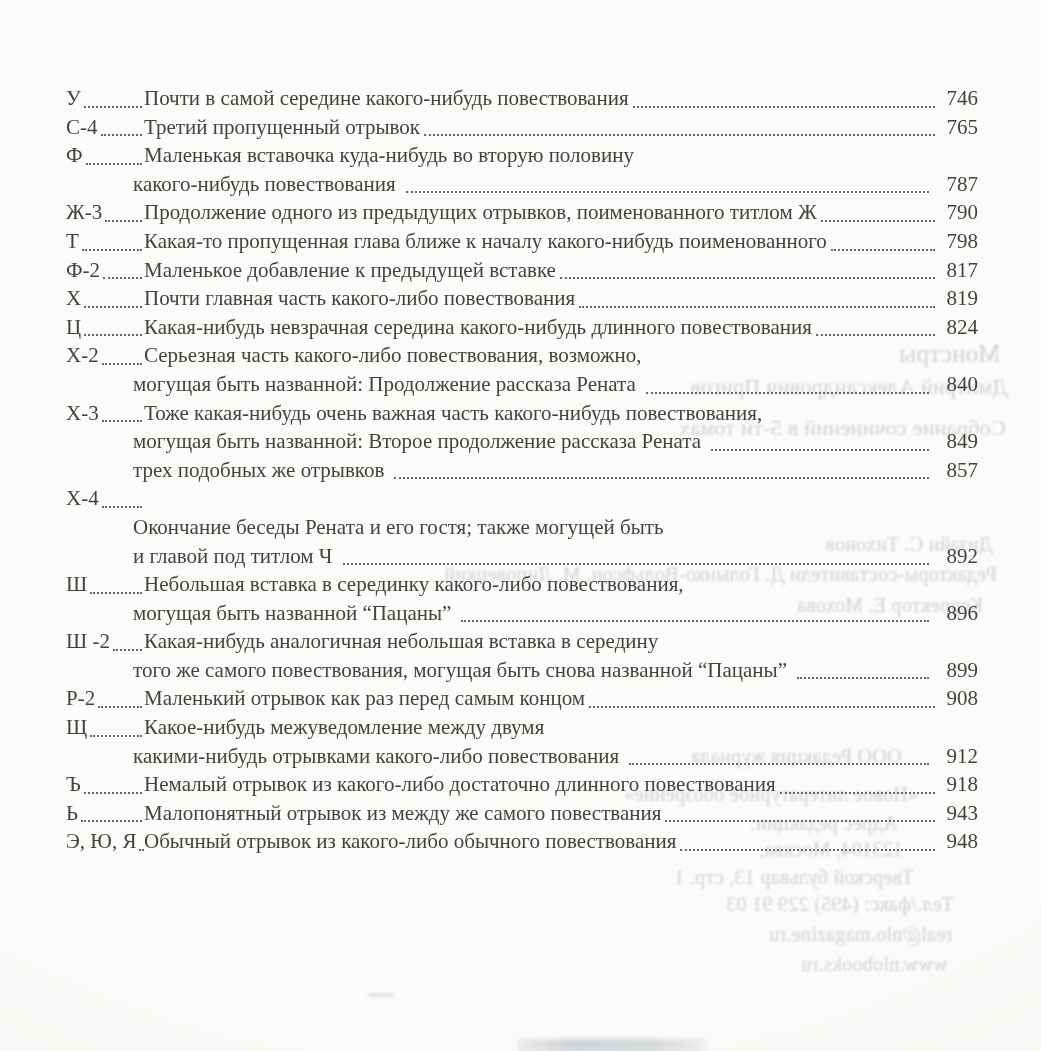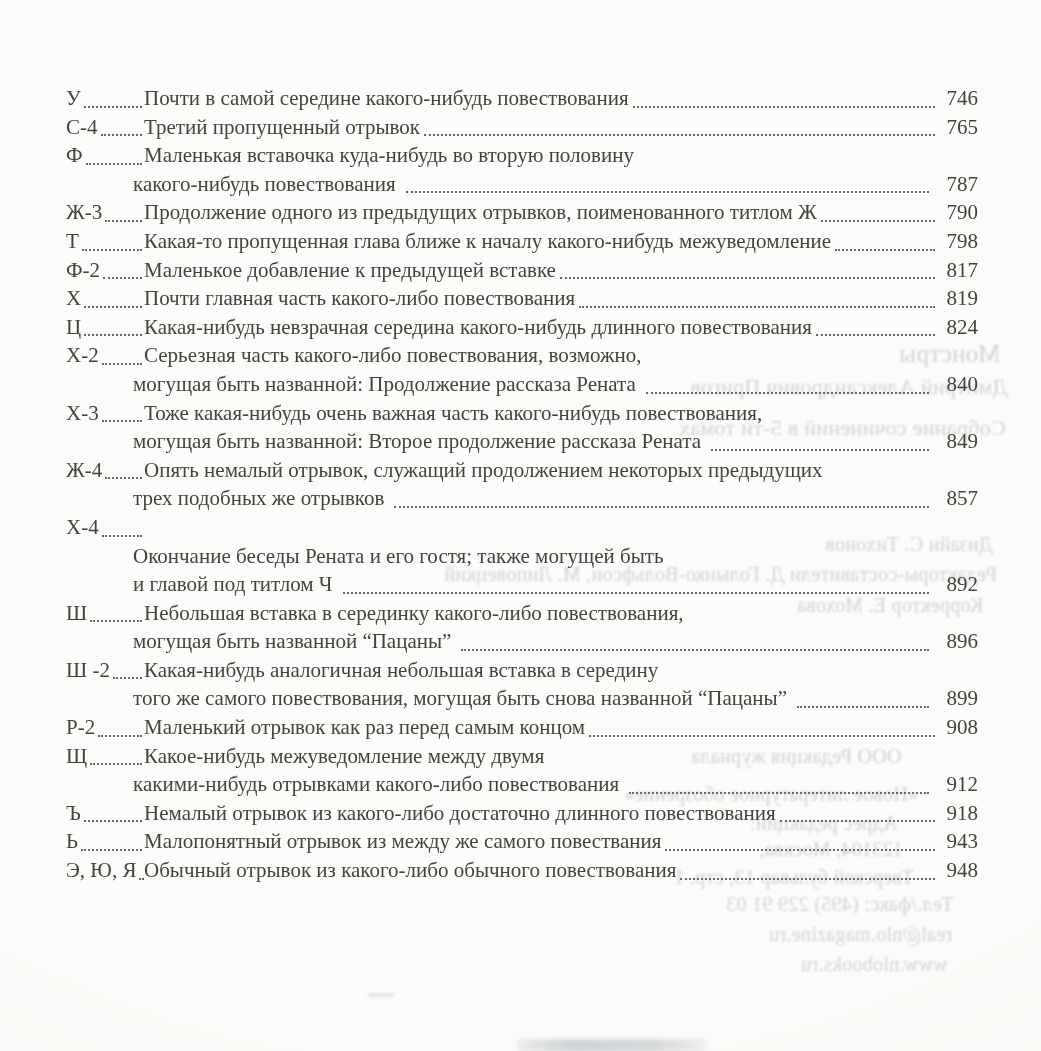--- a/index.html
+++ b/index.html
@@ -145,21 +145,21 @@
         </span>
     <span class="desc">Продолжение одного из предыдущих отрывков, поименованного титлом Ж</span>
     <span class="leader page-leader"></span>
     <span class="page-num">790</span>
   </div>
       <div class="row">
     <span class="label-box">
           <span class="label-text">Т</span>
           <span class="leader label-leader"></span>
         </span>
-    <span class="desc">Какая-то пропущенная глава ближе к началу какого-нибудь межуведомление</span>
+    <span class="desc">Какая-то пропущенная глава ближе к началу какого-нибудь поименованного</span>
     <span class="leader page-leader"></span>
     <span class="page-num">798</span>
   </div>
       <div class="row">
     <span class="label-box">
           <span class="label-text">Ф-2</span>
           <span class="leader label-leader"></span>
         </span>
     <span class="desc">Маленькое добавление к предыдущей вставке</span>
     <span class="leader page-leader"></span>
@@ -203,28 +203,20 @@
           <span class="leader label-leader"></span>
         </span>
     <span class="desc">Тоже какая-нибудь очень важная часть какого-нибудь повествования,</span>
 
   </div>
       <div class="row cont">
 
     <span class="desc">могущая быть названной: Второе продолжение рассказа Рената</span>
     <span class="leader page-leader"></span>
     <span class="page-num">849</span>
-  </div>
-      <div class="row">
-    <span class="label-box">
-          <span class="label-text">Ж-4</span>
-          <span class="leader label-leader"></span>
-        </span>
-    <span class="desc">Опять немалый отрывок, служащий продолжением некоторых предыдущих</span>
-
   </div>
       <div class="row cont">
 
     <span class="desc">трех подобных же отрывков</span>
     <span class="leader page-leader"></span>
     <span class="page-num">857</span>
   </div>
       <div class="row">
     <span class="label-box">
           <span class="label-text">Х-4</span>

